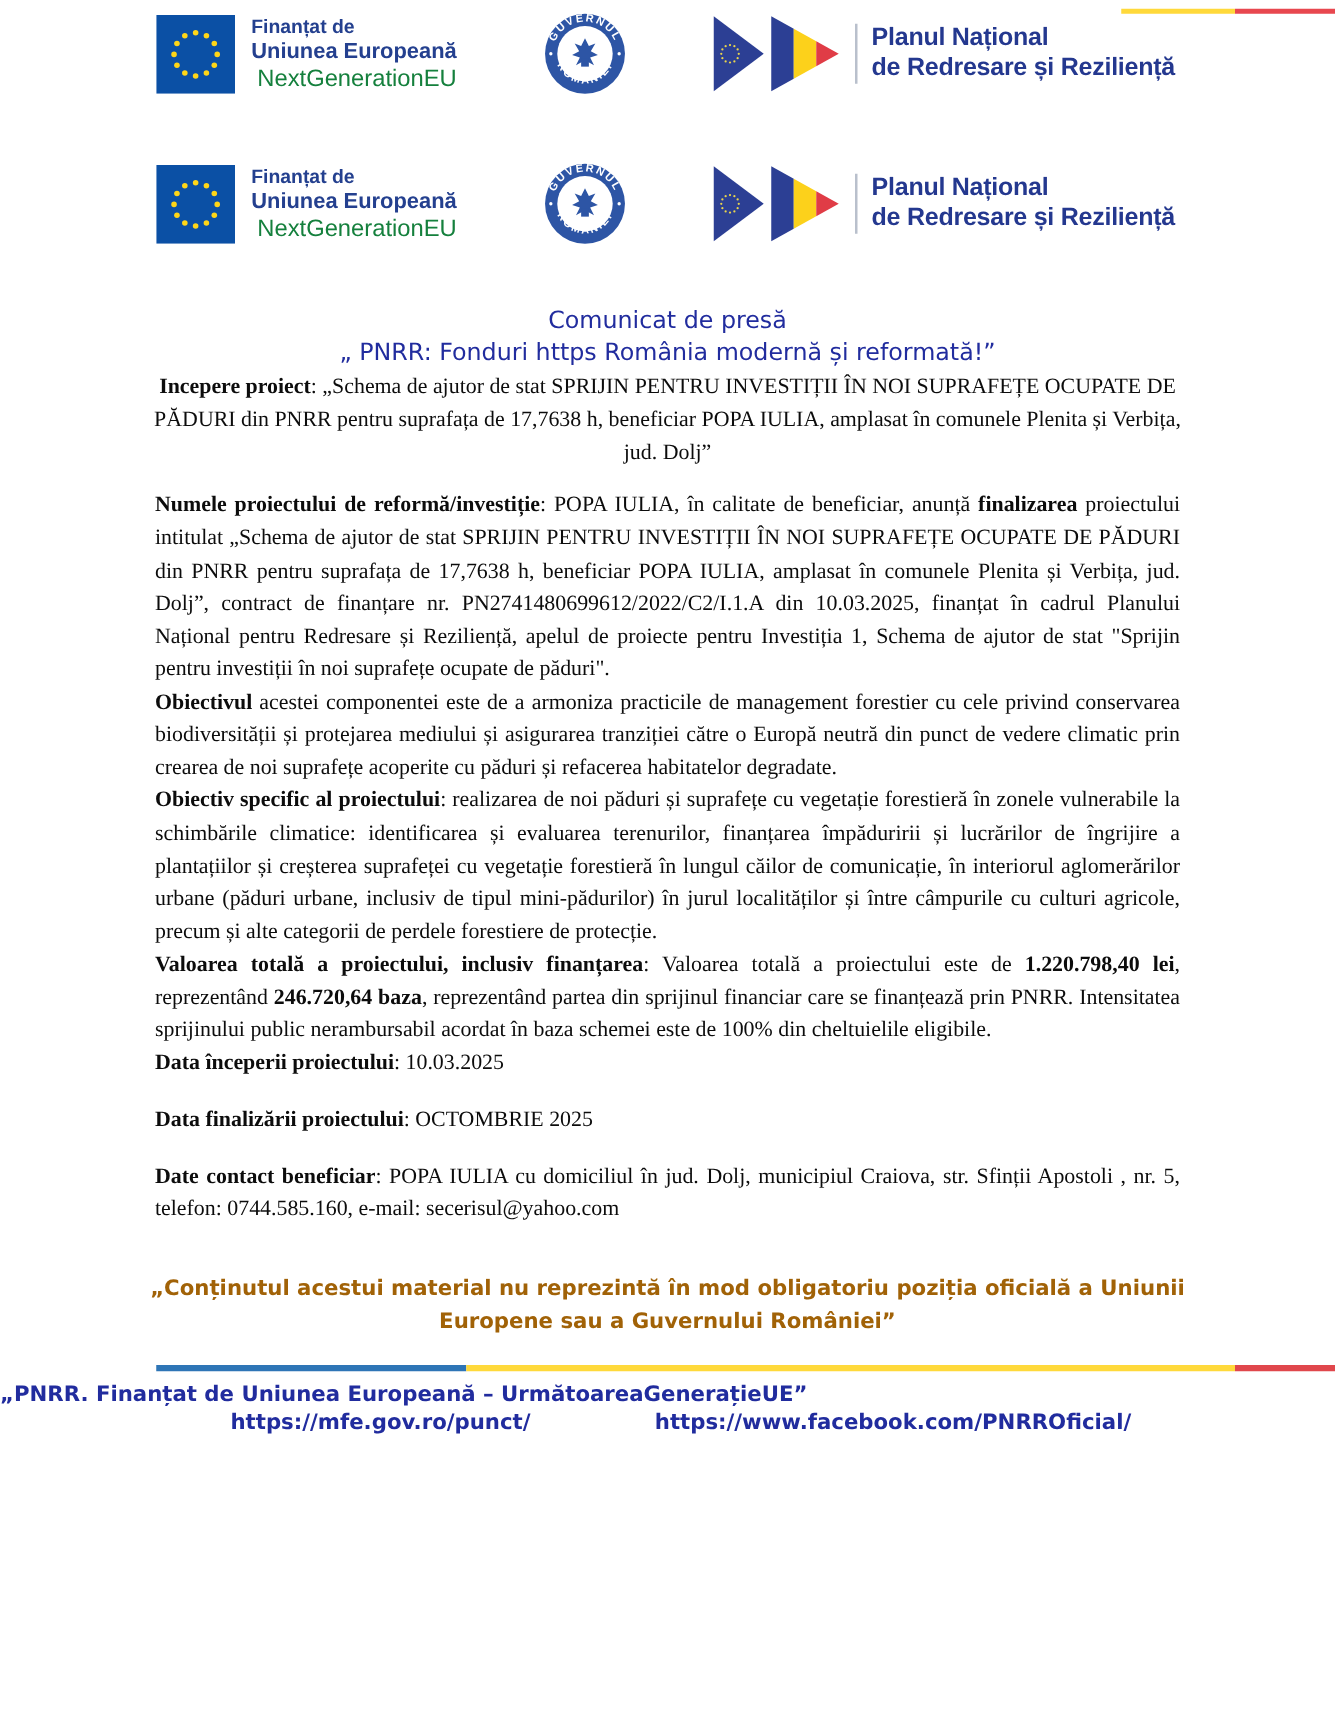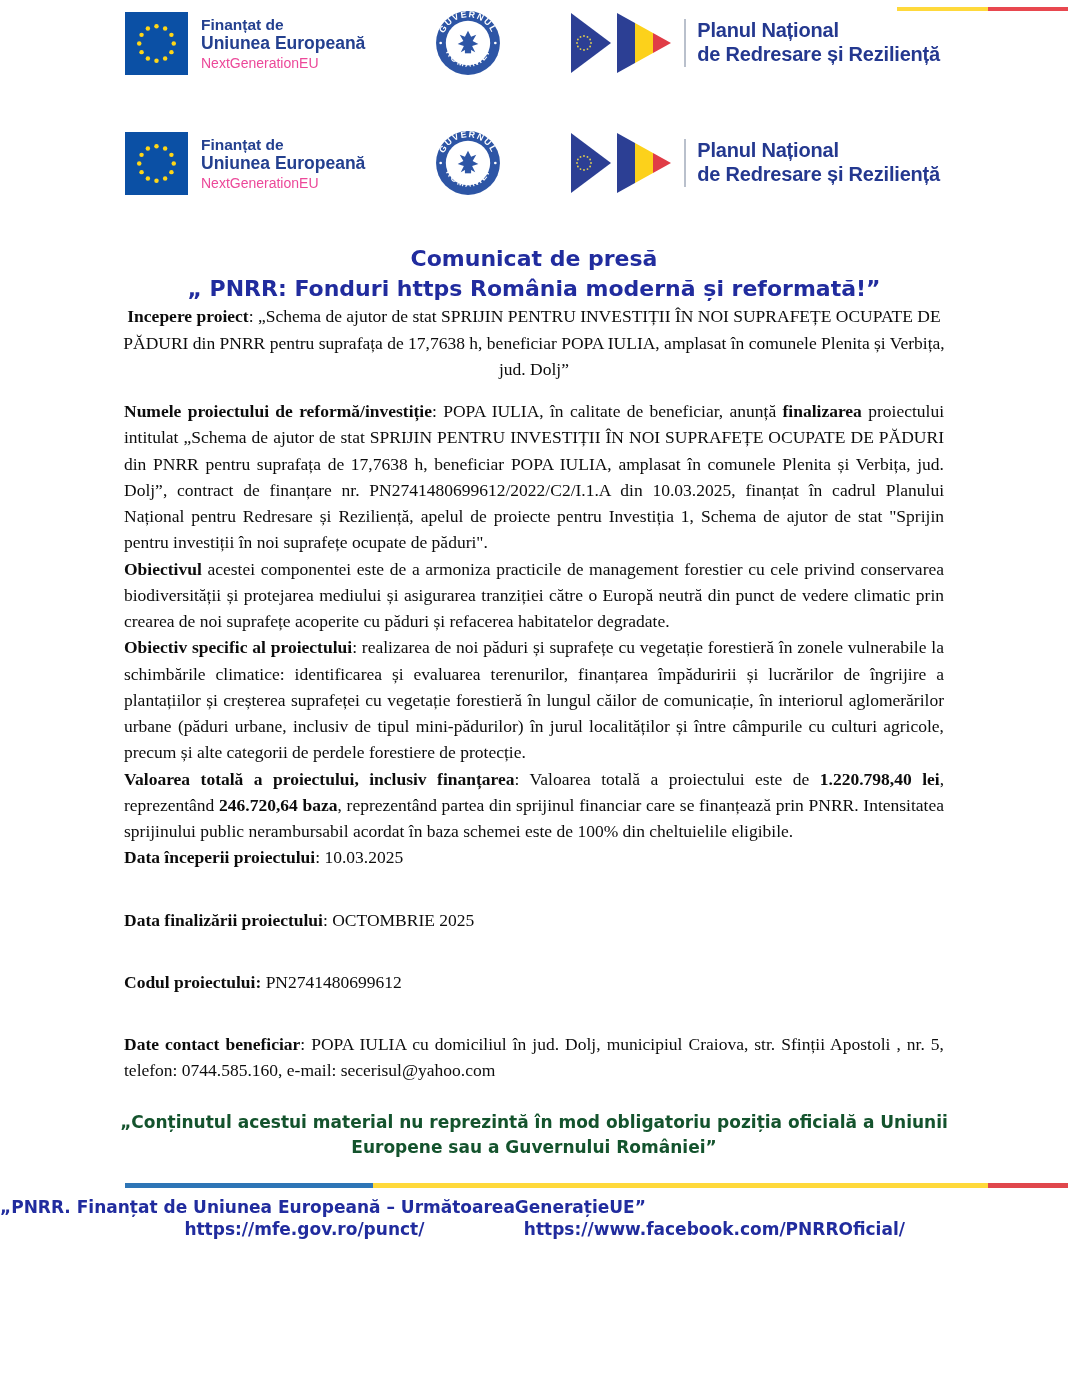--- a/index.html
+++ b/index.html
@@ -19,55 +19,55 @@
     padding:0 128px 0 125px; height:70px;
   }
   .header-row.first  { margin-top:8px; }
   .header-row.second { margin-top:50px; }
 
   .eu-logo { display:flex; align-items:center; gap:13px; }
   .eu-logo .flag { width:63px; height:63px; display:block; }
   .eu-logo .txt { font-family:"Liberation Sans", sans-serif; line-height:1.12; padding-top:2px; }
   .eu-logo .l1 { font-size:15.5px; font-weight:bold; color:#24408f; }
   .eu-logo .l2 { font-size:17.5px; font-weight:bold; color:#24408f; }
-  .eu-logo .l3 { font-size:14px; color:#ec4899; margin-top:3px; }
+  .eu-logo .l3 { font-size:19px; color:#15803d; margin-top:3px;text-align:right; }
 
   .gov-seal svg { width:66px; height:66px; display:block; }
 
   .pnrr-logo { display:flex; align-items:center; }
   .pnrr-logo svg { width:106px; height:62px; display:block; }
   .pnrr-text {
     border-left:2px solid #b9c0cc; margin-left:8px; padding-left:11px;
     font-family:"Liberation Sans", sans-serif; font-weight:bold;
     color:#24388f; font-size:20px; line-height:1.18; letter-spacing:-0.2px;
   }
 
   
   .title-block { margin-top:46px; text-align:center; }
   .blue-sans {
     font-family:"DejaVu Sans", sans-serif; color:#212c9e; font-weight:500;
   }
-  .title-line { font-size:22px; line-height:1.35;font-weight:bold; }
+  .title-line { font-size:19px; line-height:1.35; }
   .intro {
     width:836px; margin:0 auto 0; text-align:center;
     font-size:17.5px; line-height:1.5; color:#0c0c0c;
   }
 
   
   .body-text { width:820px; margin:16px auto 0; }
   .body-text p {
     text-align:justify; font-size:17.5px; line-height:1.5; color:#0c0c0c;
   }
-  .body-text p.spaced { margin-top:36px; }
+  .body-text p.spaced { margin-top:19px; }
   b { font-weight:bold; }
 
   
   .disclaimer {
-    margin:26px auto 0; width:860px; text-align:center;
-    font-family:"DejaVu Sans", sans-serif; color:#14532d;
+    margin:40px auto 0; width:860px; text-align:center;
+    font-family:"DejaVu Sans", sans-serif; color:#a16207;
     font-size:17px; font-weight:600; line-height:1.5;
   }
 
   
   .footer-line { margin-top:22px; margin-left:125px; height:5px; display:flex; }
   .footer-line .seg-b { width:248px; background:#2e75b6; }
   .footer-line .seg-y { width:615px; background:#ffd93b; }
   .footer-line .seg-r { flex:1; background:#e0474c; }
 
   .footer-credit {
@@ -249,21 +249,20 @@
   <div class="intro"><b>Incepere proiect</b><span>: „Schema de ajutor de stat SPRIJIN PENTRU INVESTIȚII ÎN NOI SUPRAFEȚE OCUPATE DE PĂDURI din PNRR pentru suprafața de 17,7638 h, beneficiar POPA IULIA, amplasat în comunele Plenita și Verbița, jud. Dolj”</span></div>
 </div>
 
 <div class="body-text">
   <p><b>Numele proiectului de reformă/investiție</b><span>: POPA IULIA, în calitate de beneficiar, anunță </span><b>finalizarea</b><span> proiectului intitulat „Schema de ajutor de stat SPRIJIN PENTRU INVESTIȚII ÎN NOI SUPRAFEȚE OCUPATE DE PĂDURI din PNRR pentru suprafața de 17,7638 h, beneficiar POPA IULIA, amplasat în comunele Plenita și Verbița, jud. Dolj”, contract de finanțare nr. PN2741480699612/2022/C2/I.1.A din 10.03.2025, finanțat în cadrul Planului Național pentru Redresare și Reziliență, apelul de proiecte pentru Investiția 1, Schema de ajutor de stat "Sprijin pentru investiții în noi suprafețe ocupate de păduri".</span></p>
   <p><b>Obiectivul</b><span> acestei componentei este de a armoniza practicile de management forestier cu cele privind conservarea biodiversității și protejarea mediului și asigurarea tranziției către o Europă neutră din punct de vedere climatic prin crearea de noi suprafețe acoperite cu păduri și refacerea habitatelor degradate.</span></p>
   <p><b>Obiectiv specific al proiectului</b><span>: realizarea de noi păduri și suprafețe cu vegetație forestieră în zonele vulnerabile la schimbările climatice: identificarea și evaluarea terenurilor, finanțarea împăduririi și lucrărilor de îngrijire a plantațiilor și creșterea suprafeței cu vegetație forestieră în lungul căilor de comunicație, în interiorul aglomerărilor urbane (păduri urbane, inclusiv de tipul mini-pădurilor) în jurul localităților și între câmpurile cu culturi agricole, precum și alte categorii de perdele forestiere de protecție.</span></p>
   <p><b>Valoarea totală a proiectului, inclusiv finanțarea</b><span>: Valoarea totală a proiectului este de </span><b>1.220.798,40 lei</b><span>, reprezentând </span><b>246.720,64 baza</b><span>, reprezentând partea din sprijinul financiar care se finanțează prin PNRR. Intensitatea sprijinului public nerambursabil acordat în baza schemei este de 100% din cheltuielile eligibile.</span></p>
   <p><b>Data începerii proiectului</b><span>: 10.03.2025</span></p>
   <p class="spaced"><b>Data finalizării proiectului</b><span>: OCTOMBRIE 2025</span></p>
-  <p class="spaced"><b>Codul proiectului:</b><span> PN2741480699612</span></p>
   <p class="spaced"><b>Date contact beneficiar</b><span>: POPA IULIA cu domiciliul în jud. Dolj, municipiul Craiova, str. Sfinții Apostoli , nr. 5, telefon: 0744.585.160, e-mail: secerisul@yahoo.com</span></p>
 </div>
 
 <div class="disclaimer">„Conținutul acestui material nu reprezintă în mod obligatoriu poziția oficială a Uniunii Europene sau a Guvernului României”</div>
 
 <div class="footer-line">
   <div class="seg-b"></div>
   <div class="seg-y"></div>
   <div class="seg-r"></div>
 </div>

